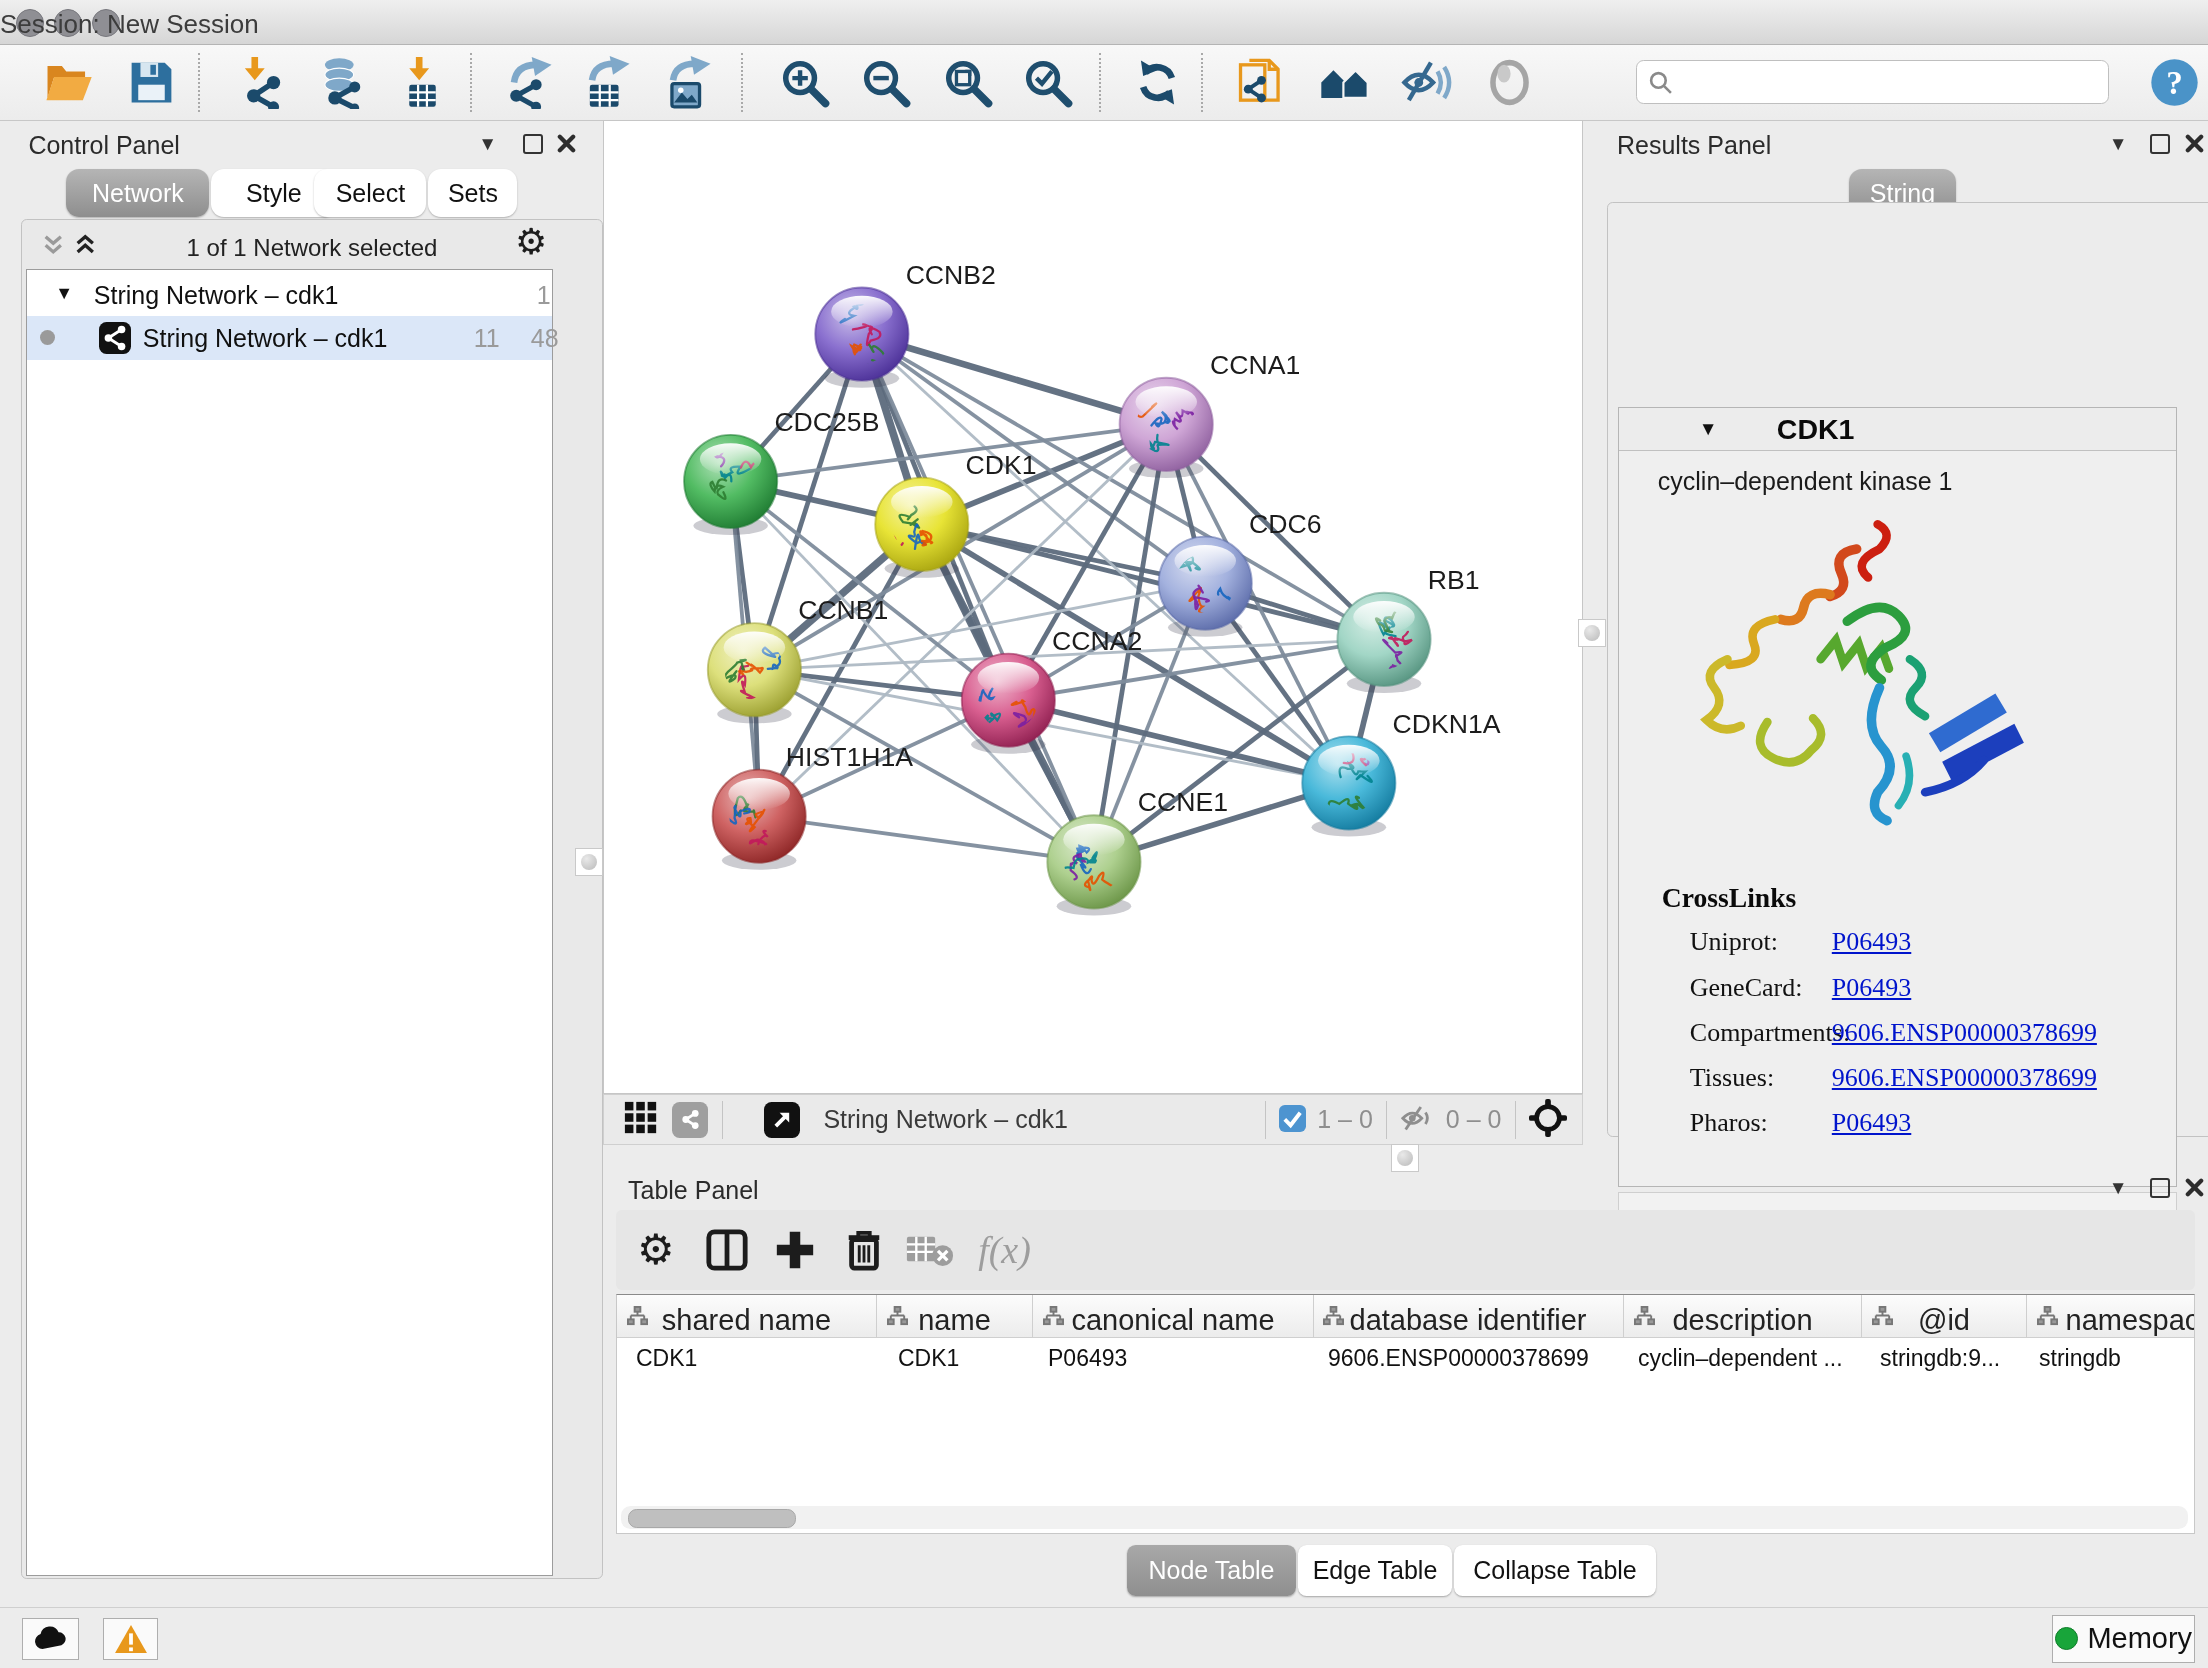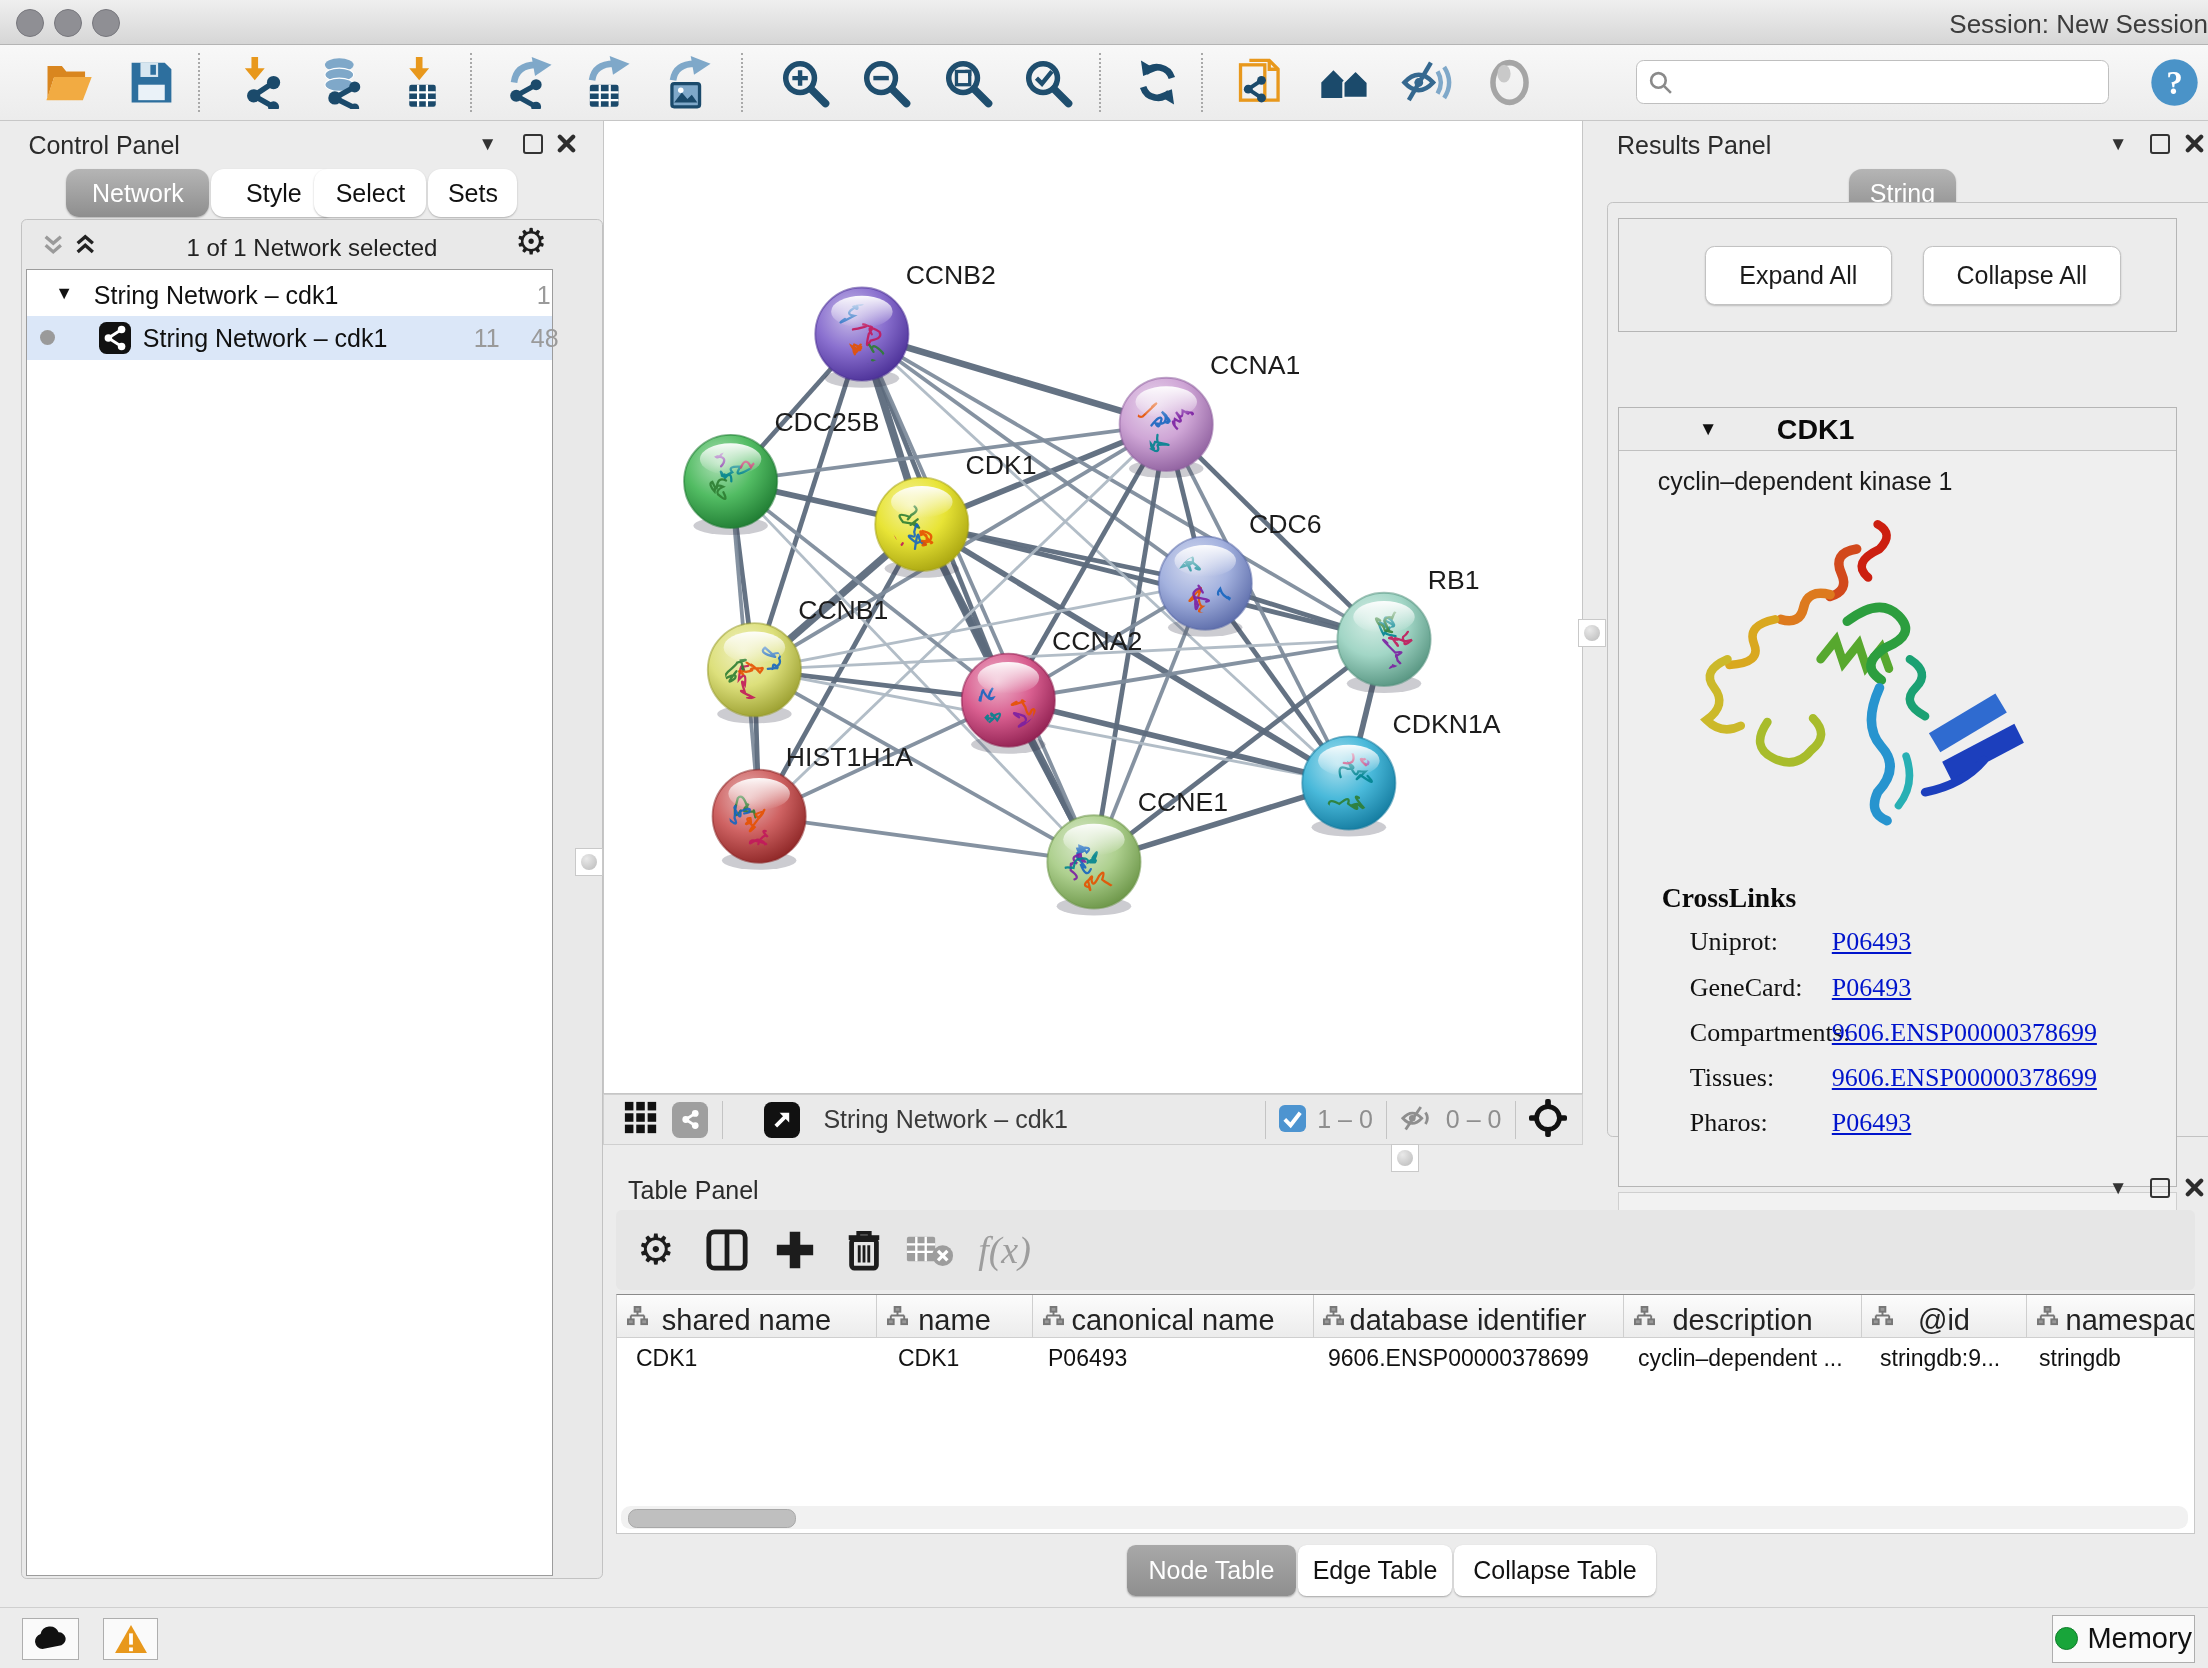--- a/index.html
+++ b/index.html
@@ -4,21 +4,21 @@
 <style>
   html,body{margin:0;padding:0;}
   body{width:2208px;height:1668px;position:relative;overflow:hidden;
        background:#ececec;font-family:"Liberation Sans",sans-serif;color:#222;
        -webkit-font-smoothing:antialiased;}
   .abs{position:absolute;}
   
   .titlebar{left:0;top:0;width:2208px;height:44px;
     background:linear-gradient(#efefef,#d6d6d6);border-bottom:1px solid #b4b4b4;}
   .tl{width:26px;height:26px;border-radius:50%;background:#8f8f94;border:1px solid #77777d;top:8.6px;}
-  .wintitle{left:0;top:8.6px;width:2208px;text-align:right;font-size:26px;color:#3c3c3c;}
+  .wintitle{left:0;top:8.6px;width:2208px;text-align:left;font-size:26px;color:#3c3c3c;}
   
   .toolbar{left:0;top:45px;width:2208px;height:75px;
     background:linear-gradient(#f8f8f8,#ececec);border-bottom:1px solid #c7c7c7;}
   .tbtn{width:65px;height:65px;top:4.8px;display:flex;align-items:center;justify-content:center;}
   .tbtn svg{width:53px;height:53px;}
   .tdiv{top:7.6px;width:0;height:59px;border-left:2.9px dotted #a9a9a9;}
   .searchbox{left:1636px;top:15px;width:473px;height:44px;background:#fff;
     border:1px solid #bfbfbf;border-radius:7.6px;display:flex;align-items:center;padding-left:11.4px;box-sizing:border-box;}
   .searchbox input{border:none;outline:none;font-size:23px;flex:1;background:transparent;margin-left:7.6px;font-family:"Liberation Sans",sans-serif;}
   
@@ -658,24 +658,20 @@
     </div>
   <div class="abs phicon" style="left:586px;top:9.5px">
       <svg width="19" height="19" viewBox="0 0 20 20">
         <path d="M3 3 L17 17 M17 3 L3 17" stroke="#2d2d2d" stroke-width="4.5" stroke-linecap="round"></path>
       </svg>
     </div>
 
   <div class="abs tab sel" style="left:255px;top:49px;width:107px">String</div>
 
   <div class="abs groupbox" style="left:13.3px;top:82px;width:578px;height:933px;background:#ececec">
-    <div class="abs" style="left:9.5px;top:15px;width:557px;height:112px;border:1px solid #b5b5b5;background:#ececec">
-      <div class="abs rbtn" style="left:86px;top:27px;width:185px">Expand All</div>
-      <div class="abs rbtn" style="left:304px;top:27px;width:196px">Collapse All</div>
-    </div>
 
     <div class="abs" style="left:9.5px;top:204px;width:557px;height:778px;border:1px solid #b5b5b5;background:#efefef">
       <div class="abs" style="left:0;top:0;width:100%;height:42px;background:#ececec;border-bottom:1px solid #c0c0c0">
         <span class="abs" style="left:80px;top:9.5px;font-size:19px;color:#111">▼</span>
         <span class="abs" style="left:158px;top:4.8px;font-size:28.5px;font-weight:bold;color:#0a0a0a">CDK1</span>
       </div>
       <div class="abs" style="left:39px;top:59px;font-size:25px;color:#1a1a1a">cyclin–dependent kinase 1</div>
 
       <svg class="abs" viewBox="0 0 380 370" style="left:61px;top:99px;width:361px;height:352px">
         <g fill="none" stroke-linecap="round">

